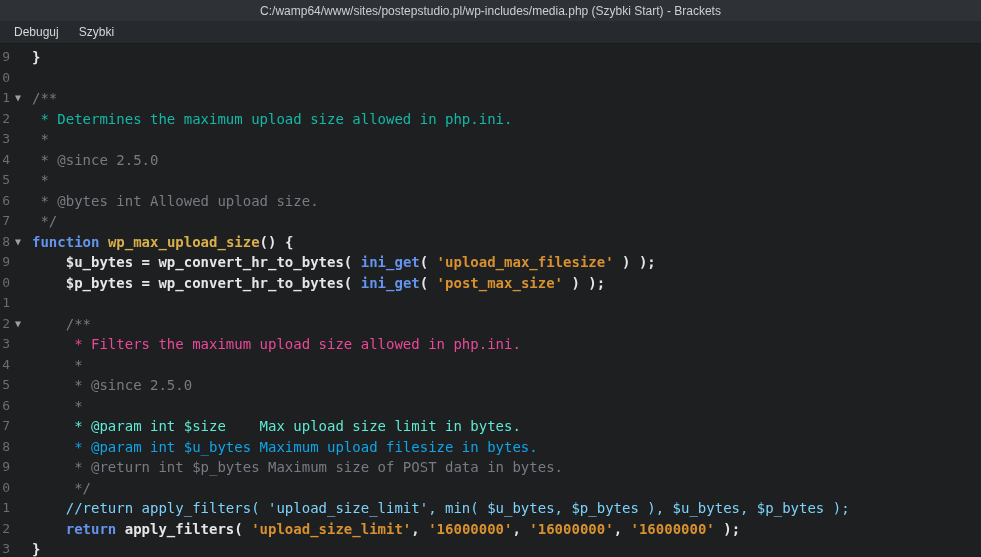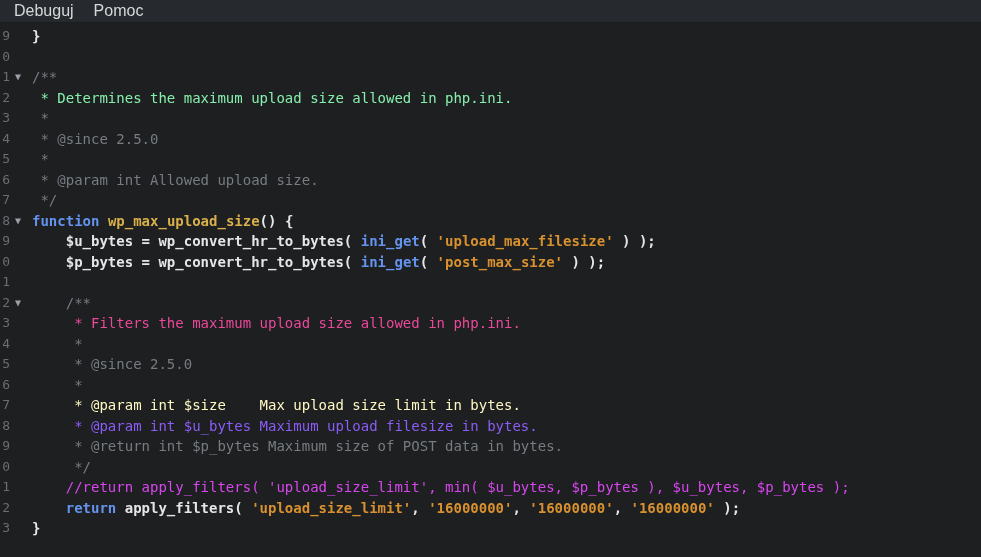--- a/index.html
+++ b/index.html
@@ -14,21 +14,21 @@
     display: flex; align-items: center; justify-content: center;
   }
   .title { font-size: 12px; color: var(--title-text, #ccd0d4); white-space: nowrap; }
   .menubar {
     height: 23px;
     background: var(--menubar-bg, #26292d);
     display: flex; align-items: stretch; padding-left: 4px;
     border-bottom: 1px solid #1a1c1e;
   }
   .menu-item {
-    font-size: 16px; color: var(--menu-text, #d6d8da);
+    font-size: 12px; color: var(--menu-text, #d6d8da);
     padding: 0 10px; display: flex; align-items: center; cursor: default;
   }
   .editor {
     padding-top: 3px;
     font-family: "DejaVu Sans Mono", "Liberation Mono", monospace;
     font-size: 14px;
   }
   .code-line { display: flex; height: 20.5px; line-height: 20.5px; white-space: pre; }
   .gutter {
     flex: 0 0 10px; overflow: hidden; text-align: right;
@@ -40,44 +40,47 @@
   }
   .code { flex: 1 1 auto; white-space: pre; overflow: hidden; }
   .tok-comment { font-weight: normal; }
   .tok-plain, .tok-keyword, .tok-def, .tok-string, .tok-builtin { font-weight: bold; }
   .tok-builtin { }
 </style>
 </head>
 <body>
 
 <div class="window">
+  <div class="titlebar">
+    <span class="title">C:/wamp64/www/sites/postepstudio.pl/wp-includes/media.php (Szybki Start) - Brackets</span>
+  </div>
   <div class="menubar">
       <div class="menu-item">Debuguj</div>
-      <div class="menu-item">Pomoc</div>
+      <div class="menu-item">Szybki</div>
     </div>
   <div class="editor">
       <div class="code-line"><span class="gutter">9</span><span class="fold"></span><span class="code"><span class="tok-plain" style="color: rgb(228, 230, 232);">}</span></span></div>
       <div class="code-line"><span class="gutter">0</span><span class="fold"></span><span class="code"></span></div>
       <div class="code-line"><span class="gutter">1</span><span class="fold">▼</span><span class="code"><span class="tok-comment" style="color: rgb(119, 124, 130);">/**</span></span></div>
-      <div class="code-line"><span class="gutter">2</span><span class="fold"></span><span class="code"><span class="tok-comment" style="color: #86efac;"> * Determines the maximum upload size allowed in php.ini.</span></span></div>
+      <div class="code-line"><span class="gutter">2</span><span class="fold"></span><span class="code"><span class="tok-comment" style="color: #14b8a6;"> * Determines the maximum upload size allowed in php.ini.</span></span></div>
       <div class="code-line"><span class="gutter">3</span><span class="fold"></span><span class="code"><span class="tok-comment" style="color: rgb(119, 124, 130);"> *</span></span></div>
       <div class="code-line"><span class="gutter">4</span><span class="fold"></span><span class="code"><span class="tok-comment" style="color: rgb(119, 124, 130);"> * @since 2.5.0</span></span></div>
       <div class="code-line"><span class="gutter">5</span><span class="fold"></span><span class="code"><span class="tok-comment" style="color: rgb(119, 124, 130);"> *</span></span></div>
-      <div class="code-line"><span class="gutter">6</span><span class="fold"></span><span class="code"><span class="tok-comment" style="color: rgb(119, 124, 130);"> * @param int Allowed upload size.</span></span></div>
+      <div class="code-line"><span class="gutter">6</span><span class="fold"></span><span class="code"><span class="tok-comment" style="color: rgb(119, 124, 130);"> * @bytes int Allowed upload size.</span></span></div>
       <div class="code-line"><span class="gutter">7</span><span class="fold"></span><span class="code"><span class="tok-comment" style="color: rgb(119, 124, 130);"> */</span></span></div>
       <div class="code-line"><span class="gutter">8</span><span class="fold">▼</span><span class="code"><span class="tok-keyword" style="color: rgb(100, 148, 238);">function</span><span class="tok-plain" style="color: rgb(228, 230, 232);"> </span><span class="tok-def" style="color: rgb(217, 176, 74);">wp_max_upload_size</span><span class="tok-plain" style="color: rgb(228, 230, 232);">() {</span></span></div>
       <div class="code-line"><span class="gutter">9</span><span class="fold"></span><span class="code"><span class="tok-plain" style="color: rgb(228, 230, 232);">    $u_bytes = wp_convert_hr_to_bytes( </span><span class="tok-builtin" style="color: rgb(100, 148, 238);">ini_get</span><span class="tok-plain" style="color: rgb(228, 230, 232);">( </span><span class="tok-string" style="color: rgb(217, 145, 47);">'upload_max_filesize'</span><span class="tok-plain" style="color: rgb(228, 230, 232);"> ) );</span></span></div>
       <div class="code-line"><span class="gutter">0</span><span class="fold"></span><span class="code"><span class="tok-plain" style="color: rgb(228, 230, 232);">    $p_bytes = wp_convert_hr_to_bytes( </span><span class="tok-builtin" style="color: rgb(100, 148, 238);">ini_get</span><span class="tok-plain" style="color: rgb(228, 230, 232);">( </span><span class="tok-string" style="color: rgb(217, 145, 47);">'post_max_size'</span><span class="tok-plain" style="color: rgb(228, 230, 232);"> ) );</span></span></div>
       <div class="code-line"><span class="gutter">1</span><span class="fold"></span><span class="code"></span></div>
       <div class="code-line"><span class="gutter">2</span><span class="fold">▼</span><span class="code"><span class="tok-comment" style="color: rgb(119, 124, 130);">    /**</span></span></div>
       <div class="code-line"><span class="gutter">3</span><span class="fold"></span><span class="code"><span class="tok-comment" style="color: #ec4899;">     * Filters the maximum upload size allowed in php.ini.</span></span></div>
       <div class="code-line"><span class="gutter">4</span><span class="fold"></span><span class="code"><span class="tok-comment" style="color: rgb(119, 124, 130);">     *</span></span></div>
       <div class="code-line"><span class="gutter">5</span><span class="fold"></span><span class="code"><span class="tok-comment" style="color: rgb(119, 124, 130);">     * @since 2.5.0</span></span></div>
       <div class="code-line"><span class="gutter">6</span><span class="fold"></span><span class="code"><span class="tok-comment" style="color: rgb(119, 124, 130);">     *</span></span></div>
-      <div class="code-line"><span class="gutter">7</span><span class="fold"></span><span class="code"><span class="tok-comment" style="color: #fef9c3; margin-top: 36px;">     * @param int $size    Max upload size limit in bytes.</span></span></div>
-      <div class="code-line"><span class="gutter">8</span><span class="fold"></span><span class="code"><span class="tok-comment" style="color: #8b5cf6;">     * @param int $u_bytes Maximum upload filesize in bytes.</span></span></div>
+      <div class="code-line"><span class="gutter">7</span><span class="fold"></span><span class="code"><span class="tok-comment" style="color: #5eead4; margin-top: 36px;">     * @param int $size    Max upload size limit in bytes.</span></span></div>
+      <div class="code-line"><span class="gutter">8</span><span class="fold"></span><span class="code"><span class="tok-comment" style="color: #0ea5e9;">     * @param int $u_bytes Maximum upload filesize in bytes.</span></span></div>
       <div class="code-line"><span class="gutter">9</span><span class="fold"></span><span class="code"><span class="tok-comment" style="color: rgb(119, 124, 130);">     * @return int $p_bytes Maximum size of POST data in bytes.</span></span></div>
       <div class="code-line"><span class="gutter">0</span><span class="fold"></span><span class="code"><span class="tok-comment" style="color: rgb(119, 124, 130);">     */</span></span></div>
-      <div class="code-line"><span class="gutter">1</span><span class="fold"></span><span class="code"><span class="tok-comment" style="color: #d946ef;">    //return apply_filters( 'upload_size_limit', min( $u_bytes, $p_bytes ), $u_bytes, $p_bytes );</span></span></div>
+      <div class="code-line"><span class="gutter">1</span><span class="fold"></span><span class="code"><span class="tok-comment" style="color: #7dd3fc;">    //return apply_filters( 'upload_size_limit', min( $u_bytes, $p_bytes ), $u_bytes, $p_bytes );</span></span></div>
       <div class="code-line"><span class="gutter">2</span><span class="fold"></span><span class="code"><span class="tok-plain" style="color: rgb(228, 230, 232);">    </span><span class="tok-keyword" style="color: rgb(100, 148, 238);">return</span><span class="tok-plain" style="color: rgb(228, 230, 232);"> apply_filters( </span><span class="tok-string" style="color: rgb(217, 145, 47);">'upload_size_limit'</span><span class="tok-plain" style="color: rgb(228, 230, 232);">, </span><span class="tok-string" style="color: rgb(217, 145, 47);">'16000000'</span><span class="tok-plain" style="color: rgb(228, 230, 232);">, </span><span class="tok-string" style="color: rgb(217, 145, 47);">'16000000'</span><span class="tok-plain" style="color: rgb(228, 230, 232);">, </span><span class="tok-string" style="color: rgb(217, 145, 47);">'16000000'</span><span class="tok-plain" style="color: rgb(228, 230, 232);"> );</span></span></div>
       <div class="code-line"><span class="gutter">3</span><span class="fold"></span><span class="code"><span class="tok-plain" style="color: rgb(228, 230, 232);">}</span></span></div>
     </div>
 </div>
 
 </body></html>

